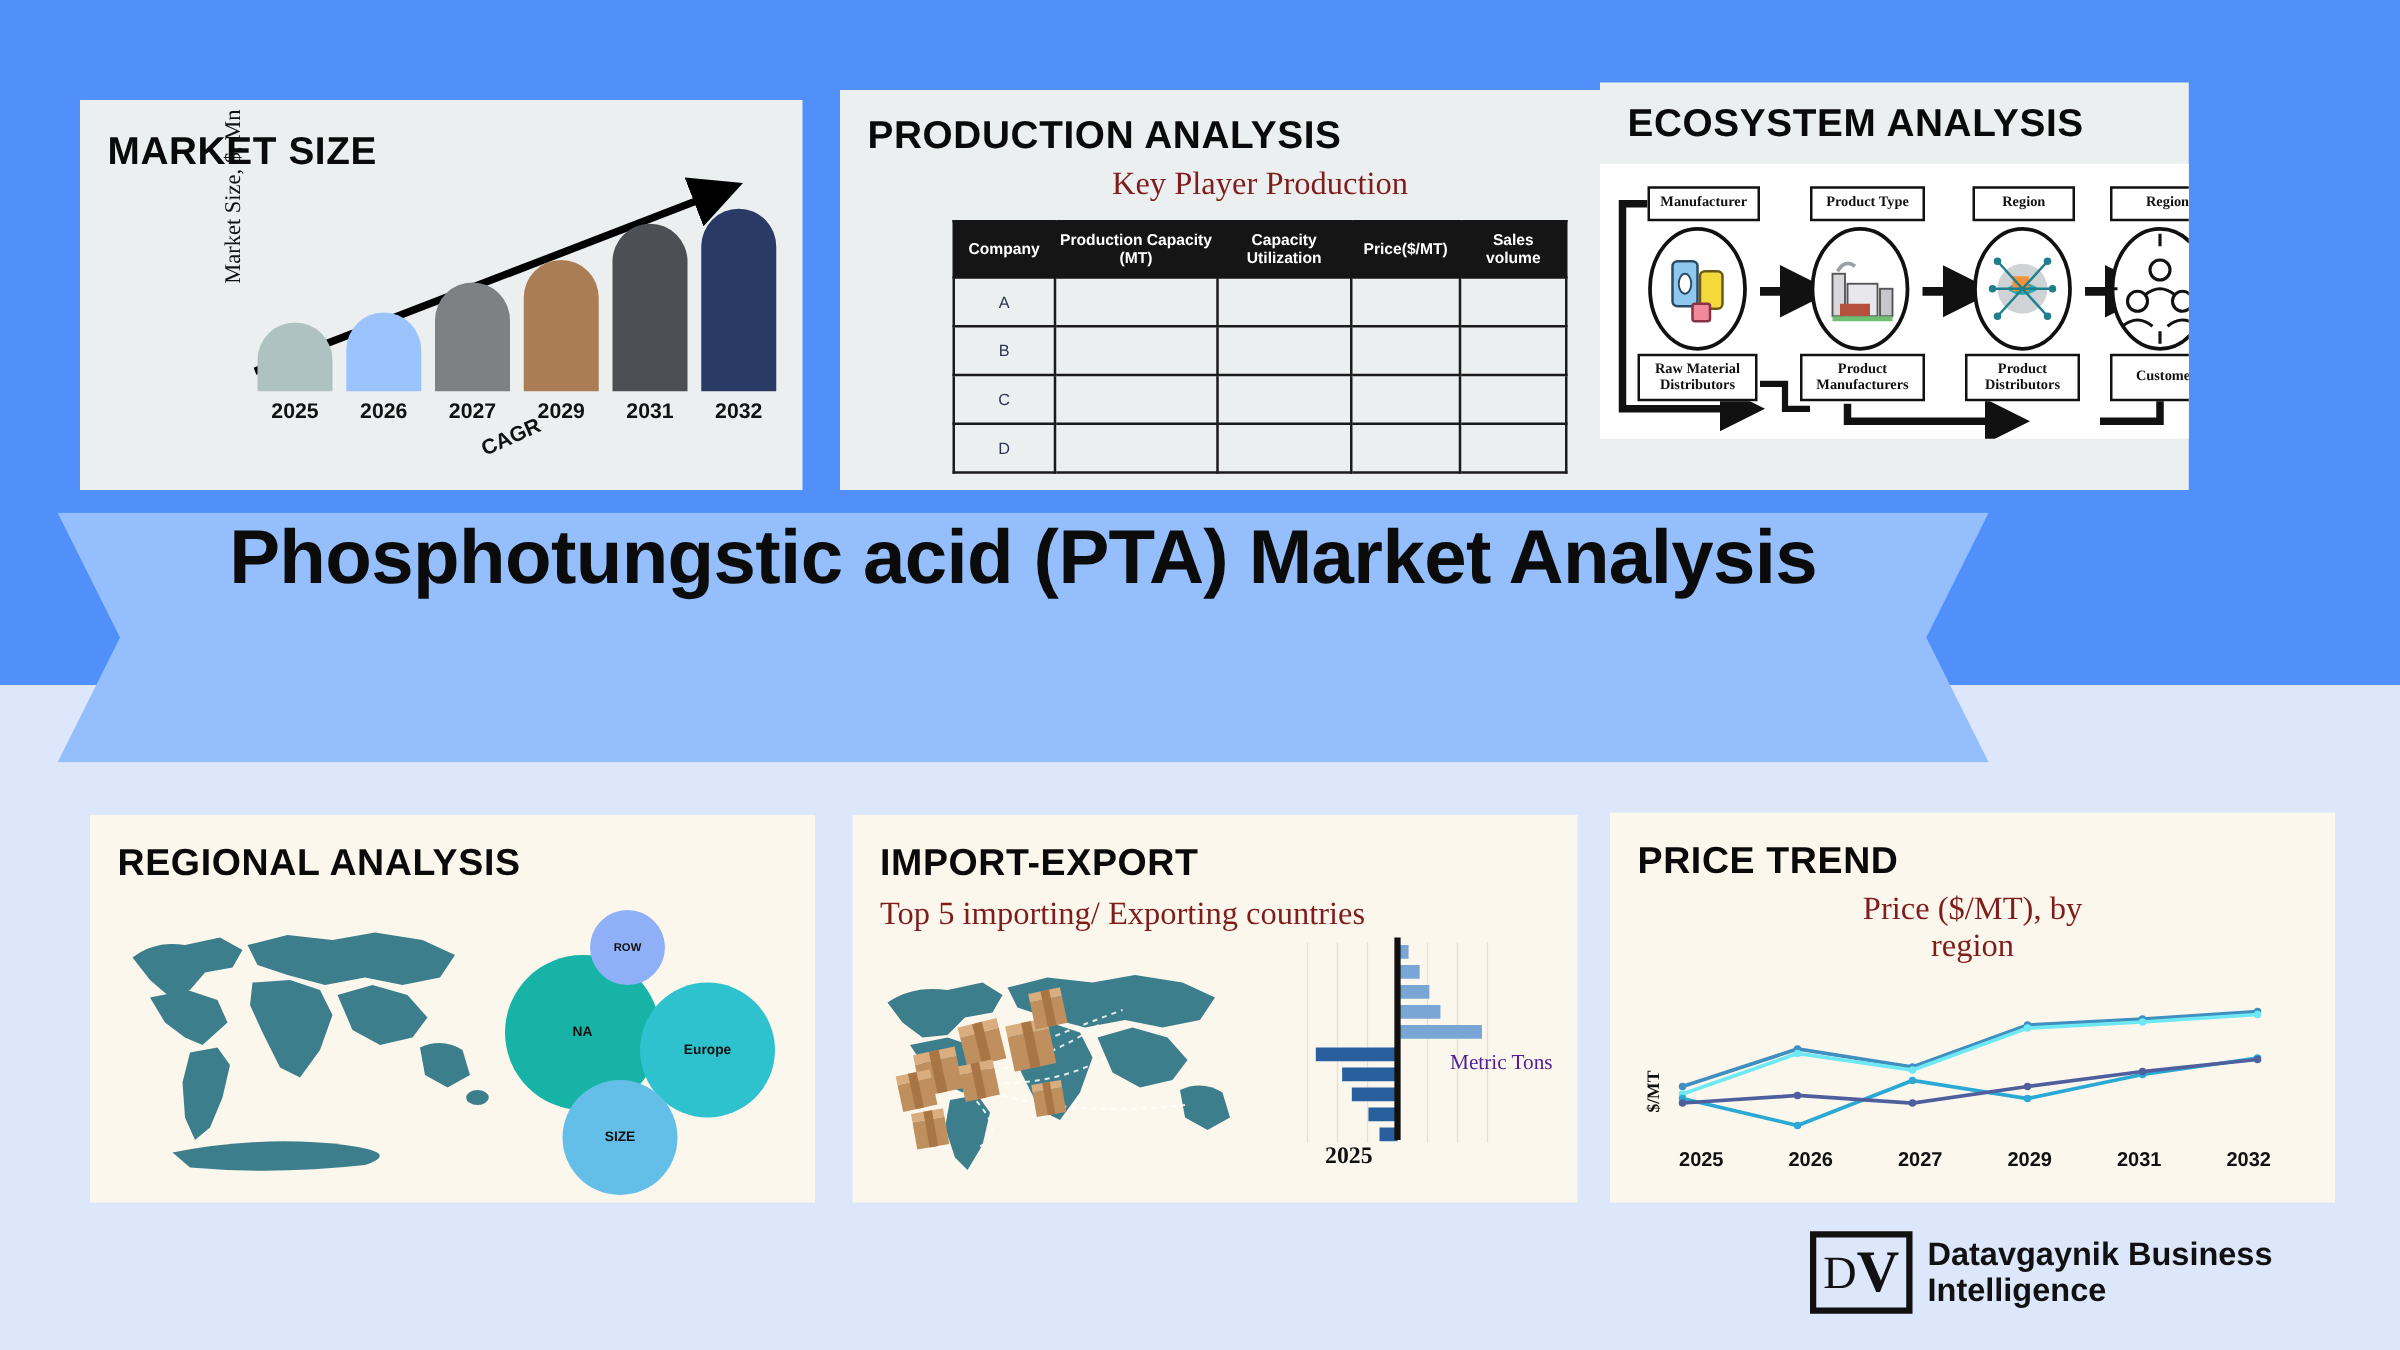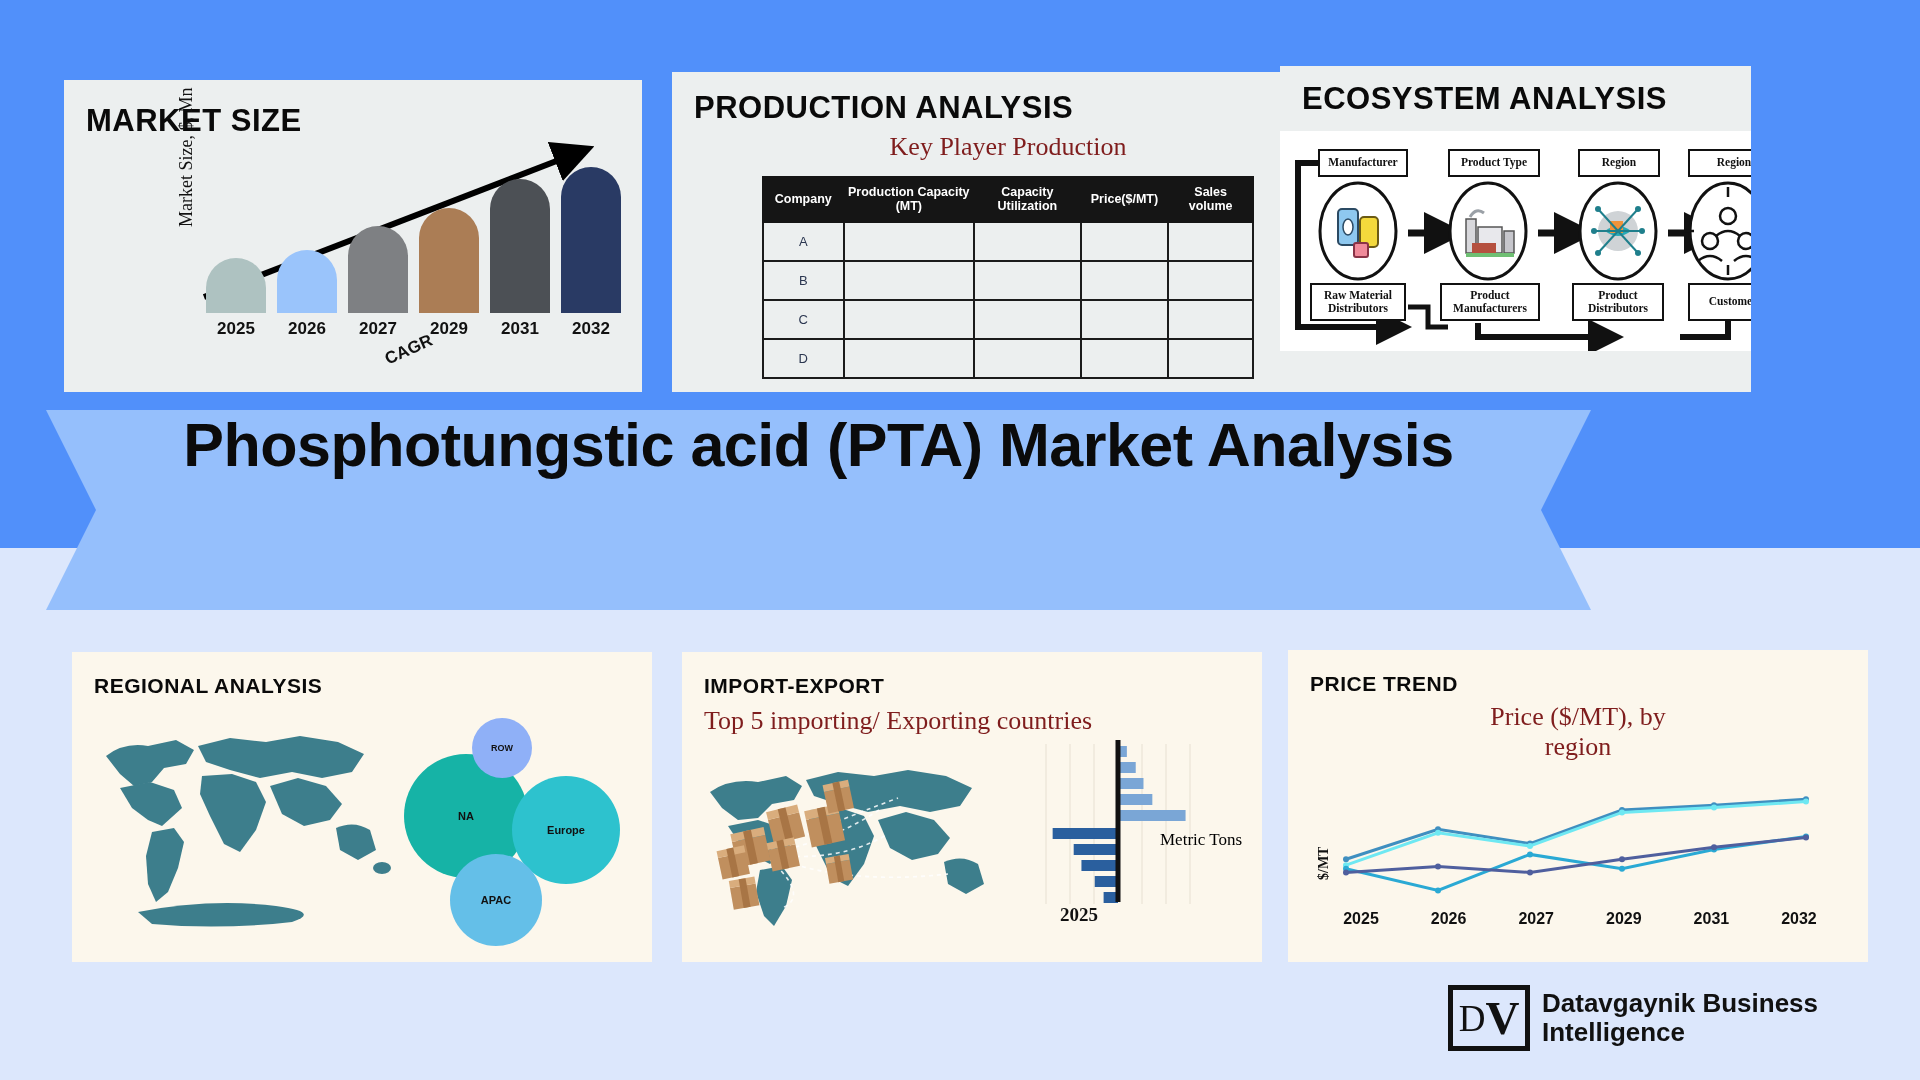--- a/index.html
+++ b/index.html
@@ -123,38 +123,38 @@
     padding-bottom: 28px;
   }
 
   
   .panel-bottom {
     position: absolute; background: #fcf7ec; overflow: hidden;
   }
   #panel-regional { left: 72px;   top: 652px; width: 580px; height: 310px; }
   #panel-import   { left: 682px;  top: 652px; width: 580px; height: 310px; }
   #panel-price    { left: 1288px; top: 650px; width: 580px; height: 312px; }
-  .panel-bottom .panel-title { font-size: 21px; margin: 22px 0 0 22px; }
+  .panel-bottom .panel-title { font-size: 30px; margin: 22px 0 0 22px; }
 
   
   #regional-body { position: relative; width: 580px; height: 250px; }
   #world-map-1 { position: absolute; left: 18px; top: 18px; }
   .bubble {
     position: absolute; border-radius: 50%;
     display: flex; align-items: center; justify-content: center;
     font-size: 10px; font-weight: bold; color: #111;
   }
 
   
   #import-body { position: relative; width: 580px; height: 200px; }
   #trade-map { position: absolute; left: 20px; top: 10px; }
   #butterfly { position: absolute; left: 348px; top: 0px; }
   #metric-tons-label {
     position: absolute; left: 478px; top: 94px;
-    font-family: "Liberation Serif", serif; font-size: 17px; color: #000000;
+    font-family: "Liberation Serif", serif; font-size: 17px; color: #4c1d95;
   }
   #butterfly-year {
     position: absolute; left: 378px; top: 168px;
     font-size: 19px; font-weight: bold;
     font-family: "Liberation Serif", serif; color: #111;
   }
 
   
   #price-body { position: relative; width: 580px; height: 240px; }
   #price-ylabel {
@@ -388,21 +388,21 @@
         <path d="M48 196 Q120 182 186 190 Q232 196 202 206 Q130 214 62 208 Z"></path>
       </g>
     </svg>
     <div class="bubble" id="bub-na" style="left: 332px; top: 56px; width: 124px; height: 124px; background: rgb(22, 179, 166); font-size: 11px;">
         <span>NA</span>
       </div>
     <div class="bubble" id="bub-europe" style="left: 440px; top: 78px; width: 108px; height: 108px; background: rgb(45, 194, 206); font-size: 11px;">
         <span>Europe</span>
       </div>
     <div class="bubble" id="bub-apac" style="left: 378px; top: 156px; width: 92px; height: 92px; background: rgb(100, 191, 232); font-size: 11px;">
-        <span>APAC</span>
+        <span>SIZE</span>
       </div>
     <div class="bubble" id="bub-row" style="left: 400px; top: 20px; width: 60px; height: 60px; background: rgb(143, 176, 247); font-size: 9px;">
         <span>ROW</span>
       </div>
   </div>
 </div>
 
 <div class="panel-bottom" id="panel-import">
   <div class="panel-title">IMPORT-EXPORT</div>
   <div class="panel-subtitle" style="text-align:left;margin-left:22px;margin-top:8px;">Top 5 importing/ Exporting countries</div>

